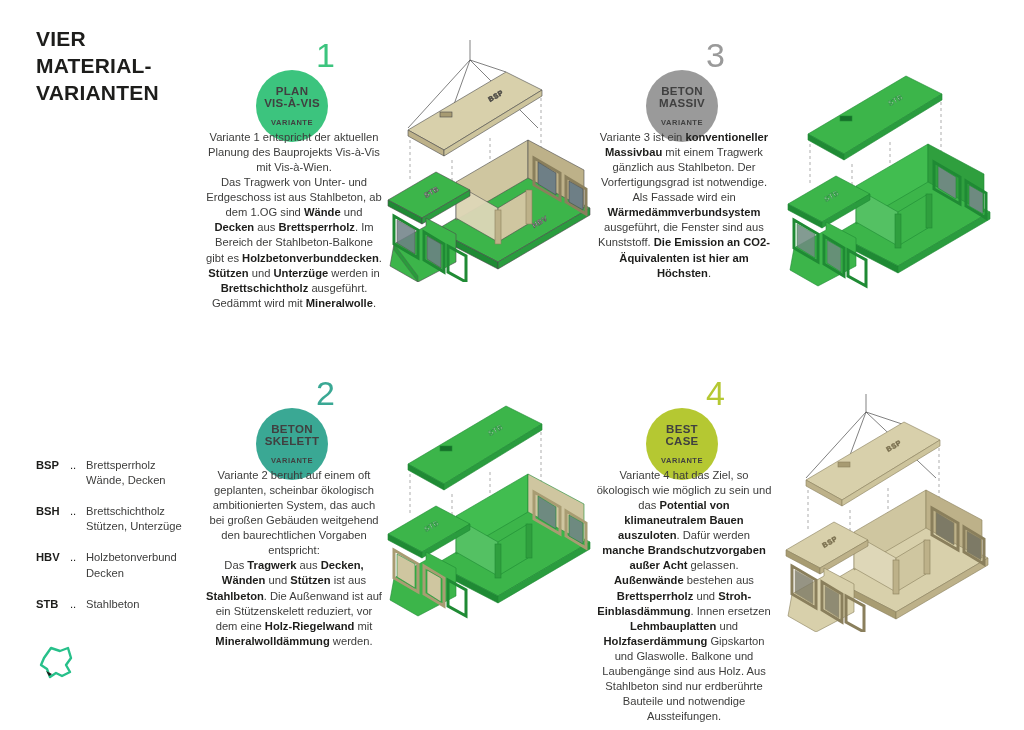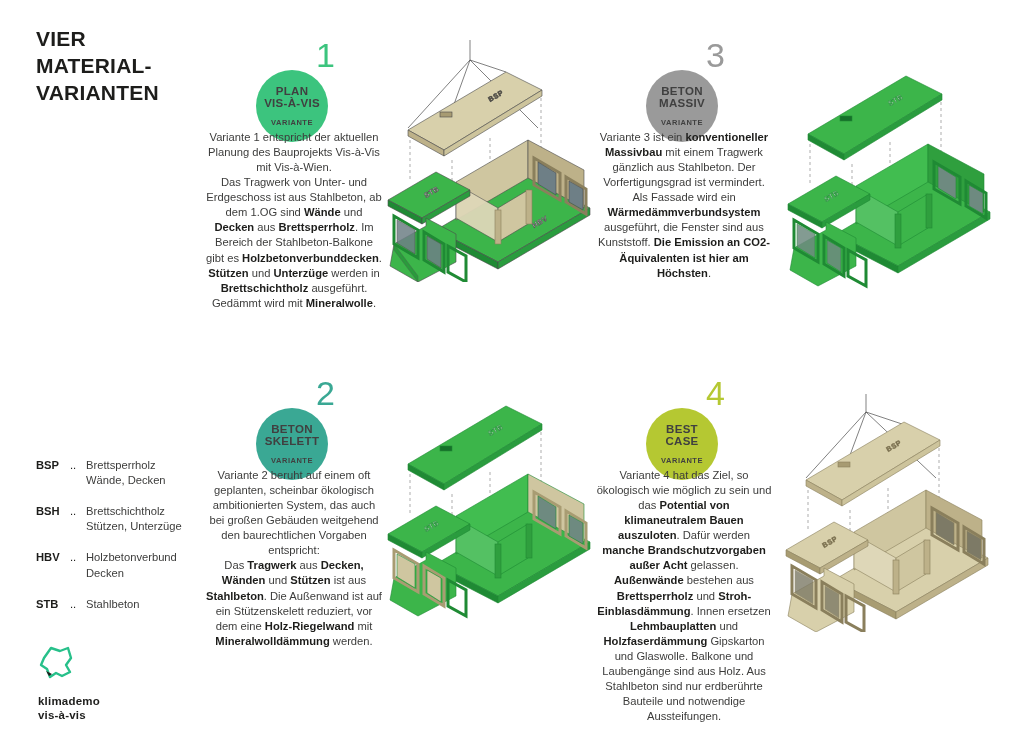--- a/index.html
+++ b/index.html
@@ -87,21 +87,21 @@
   <div class="variant" style="left:638px;top:42px;">
     <div class="badge-wrap">
       <div class="badge" style="background:#9a9a9a">
         <span class="l1">BETON</span>
         <span class="l2">MASSIV</span>
         <span class="l3">VARIANTE</span>
       </div>
       <div class="bignum" style="color:#9a9a9a">3</div>
     </div>
     <div class="vtext" style="left:-42px;top:88px;">
-        <div><span>Variante 3 ist ein </span><b>konventioneller Massivbau</b><span> mit einem Tragwerk gänzlich aus Stahlbeton. Der Vorfertigungsgrad ist vermindert. Als Fassade wird ein </span><b>Wärmedämmverbundsystem</b><span> ausgeführt, die Fenster sind aus Kunststoff. </span><b>Die Emission an CO2-Äquivalenten ist hier am Höchsten</b><span>.</span></div>
+        <div><span>Variante 3 ist ein </span><b>konventioneller Massivbau</b><span> mit einem Tragwerk gänzlich aus Stahlbeton. Der Vorfertigungsgrad ist notwendige. Als Fassade wird ein </span><b>Wärmedämmverbundsystem</b><span> ausgeführt, die Fenster sind aus Kunststoff. </span><b>Die Emission an CO2-Äquivalenten ist hier am Höchsten</b><span>.</span></div>
       </div>
   </div>
 
   <div class="variant" style="left:248px;top:380px;">
     <div class="badge-wrap">
       <div class="badge" style="background:#3aa894">
         <span class="l1">BETON</span>
         <span class="l2">SKELETT</span>
         <span class="l3">VARIANTE</span>
       </div>
@@ -152,22 +152,20 @@
       <span class="leg-dots">..</span>
       <span class="leg-desc" style="white-space:pre-line">Stahlbeton</span>
     </div>
   </div>
 
   <div class="logo">
     <svg class="logo-mark" viewBox="0 0 40 42">
       <path d="M6 13 L13 3 L22 6 L30 3 L33 13 L28 20 L32 27 L24 31 L18 28 L12 32 L9 24 L3 20 Z" fill="none" stroke="#27c08a" stroke-width="2.4" stroke-linejoin="round"></path>
       <path d="M8 26 L14 29 L11 31 Z" fill="#1d1d1b"></path>
     </svg>
-    <div class="logo-text">klimademo
-vis-à-vis</div>
   </div>
 
   <div class="drawing" style="left:378px;top:32px;">
     <svg width="240" height="250" viewBox="0 0 240 250">
       <g stroke="#4a4a4a" stroke-width="0.6">
 
         <g stroke="#4a4a4a" stroke-width="0.7" fill="none">
           <line x1="92" y1="8" x2="92" y2="28"></line>
           <line x1="92" y1="28" x2="30" y2="96"></line>
           <line x1="92" y1="28" x2="66" y2="100"></line>

